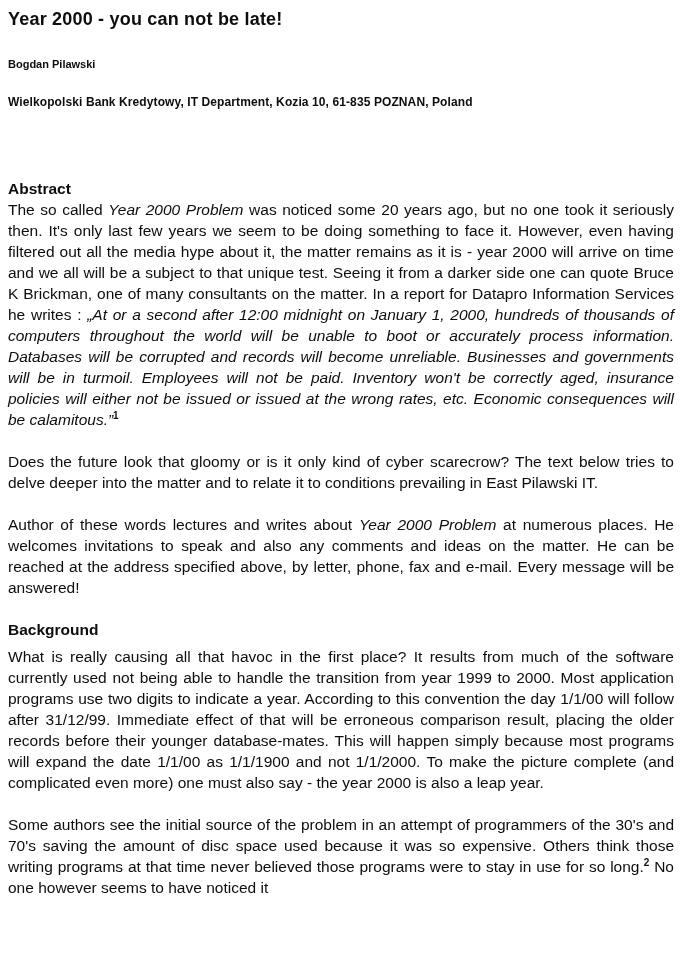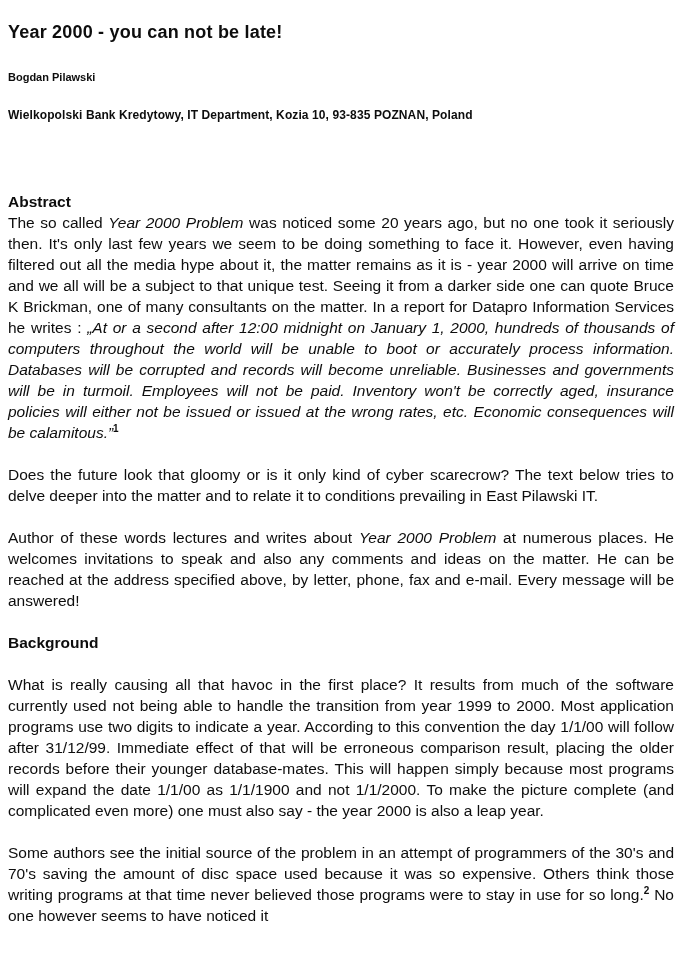--- a/index.html
+++ b/index.html
@@ -9,21 +9,21 @@
   }
   body {
     width: 687px;
     height: 979px;
     overflow: hidden;
   }
   .page {
     box-sizing: border-box;
     width: 687px;
     height: 979px;
-    padding: 21px 13px 0 8px;
+    padding: 8px 13px 0 8px;
     background: #ffffff;
     color: #0d0d0d;
     font-family: "Liberation Sans", sans-serif;
     -webkit-font-smoothing: antialiased;
   }
   .title {
     font-size: 18px;
     font-weight: 700;
     margin: 0;
     line-height: 22px;
@@ -57,42 +57,42 @@
     text-align: justify;
     margin: 0 0 21px 0;
   }
   p.body-par.first-after-heading {
     margin-top: 0;
   }
   .section-background {
     margin-top: 0;
   }
   .section-background .section-heading {
-    margin-bottom: 21px;
+    margin-bottom: 6px;
   }
   .it {
     font-style: italic;
   }
   sup.fn {
     font-size: 10px;
     line-height: 0;
     vertical-align: super;
     font-weight: 700;
   }
 </style>
 </head>
 <body>
 
 <div class="page">
 
   <h1 class="title">Year 2000 - you can not be late!</h1>
 
   <div class="author">Bogdan Pilawski</div>
 
-  <div class="affiliation">Wielkopolski Bank Kredytowy, IT Department, Kozia 10, 93-835 POZNAN, Poland</div>
+  <div class="affiliation">Wielkopolski Bank Kredytowy, IT Department, Kozia 10, 61-835 POZNAN, Poland</div>
 
   <div class="section-abstract">
     <h2 class="section-heading">Abstract</h2>
     <p class="body-par first-after-heading"><span>The so called </span><span class="it">Year 2000 Problem</span><span> was noticed some 20 years ago, but no one took it seriously then. It's only last few years we seem to be doing something to face it. However, even having filtered out all the media hype about it, the matter remains as it is - year 2000 will arrive on time and we all will be a subject to that unique test. Seeing it from a darker side one can quote Bruce K Brickman, one of many consultants on the matter. In a report for Datapro Information Services he writes : </span><span class="it">„At or a second after 12:00 midnight on January 1, 2000, hundreds of thousands of computers throughout the world will be unable to boot or accurately process information. Databases will be corrupted and records will become unreliable. Businesses and governments will be in turmoil. Employees will not be paid. Inventory won't be correctly aged, insurance policies will either not be issued or issued at the wrong rates, etc. Economic consequences will be calamitous.”</span><sup class="fn">1</sup></p>
     <p class="body-par">Does the future look that gloomy or is it only kind of cyber scarecrow? The text below tries to delve deeper into the matter and to relate it to conditions prevailing in East Pilawski IT.</p>
     <p class="body-par"><span>Author of  these words lectures and writes about </span><span class="it">Year 2000 Problem</span><span> at numerous places. He welcomes invitations to speak and also any comments and ideas on the matter. He can be reached at the address specified above, by letter, phone, fax and e-mail. Every message will be answered!</span></p>
   </div>
 
   <div class="section-background">
     <h2 class="section-heading">Background</h2>

